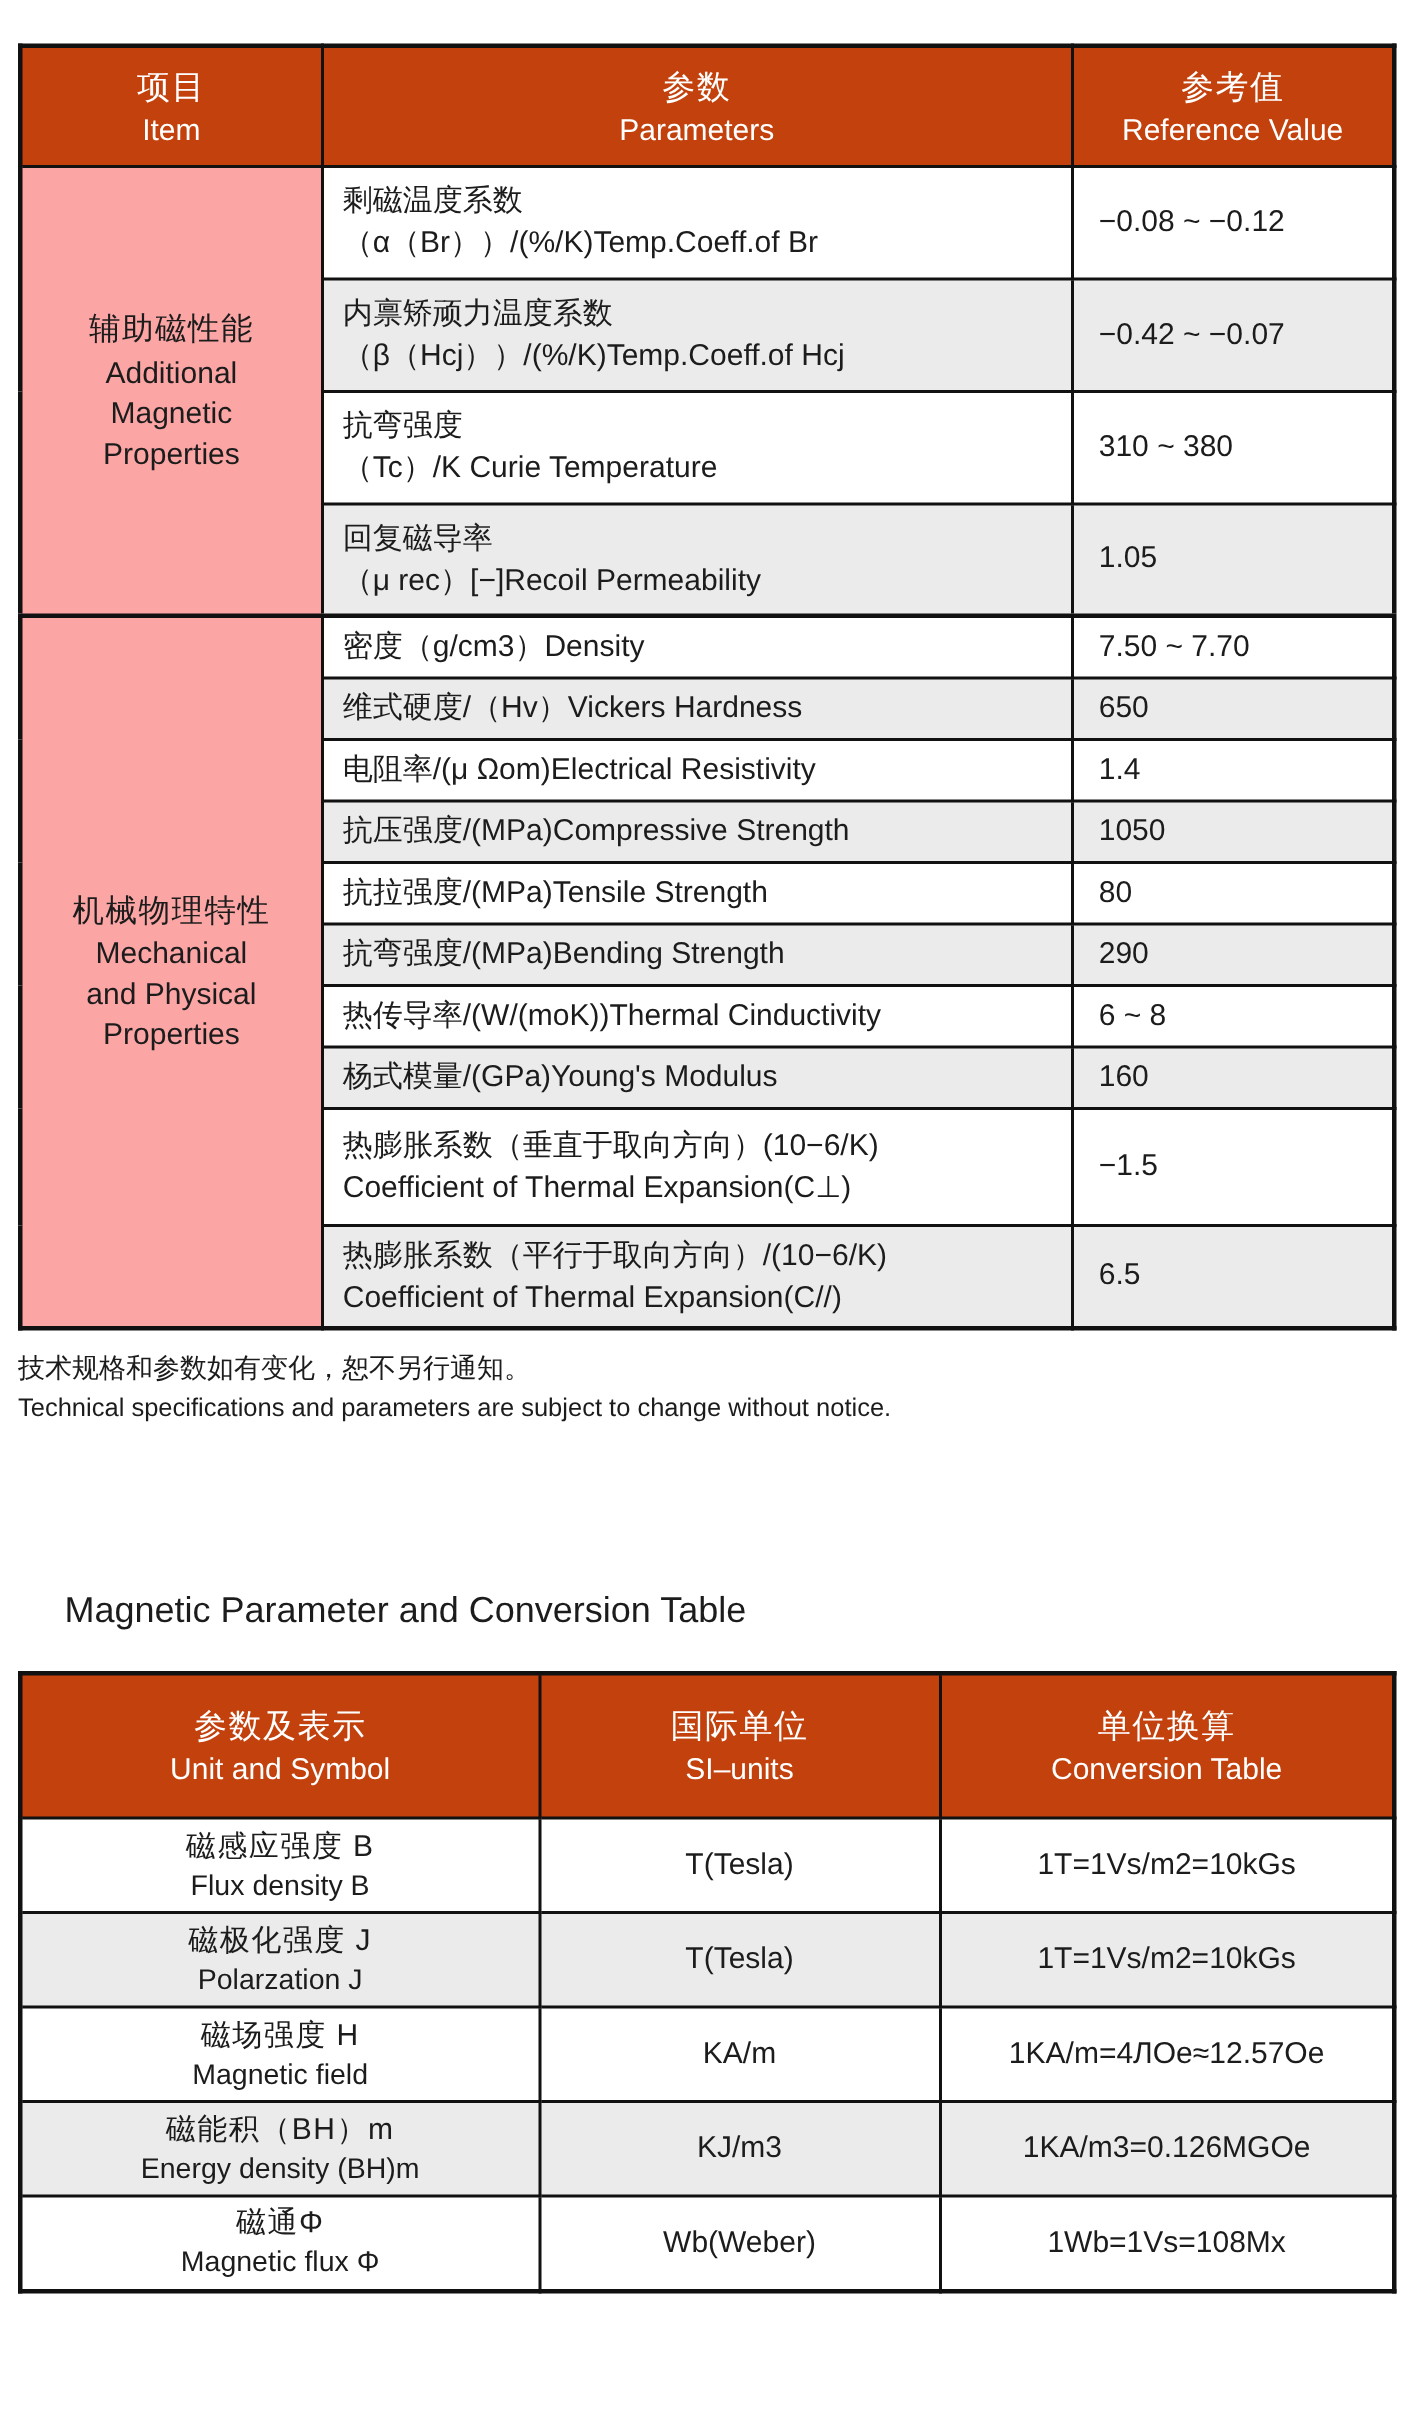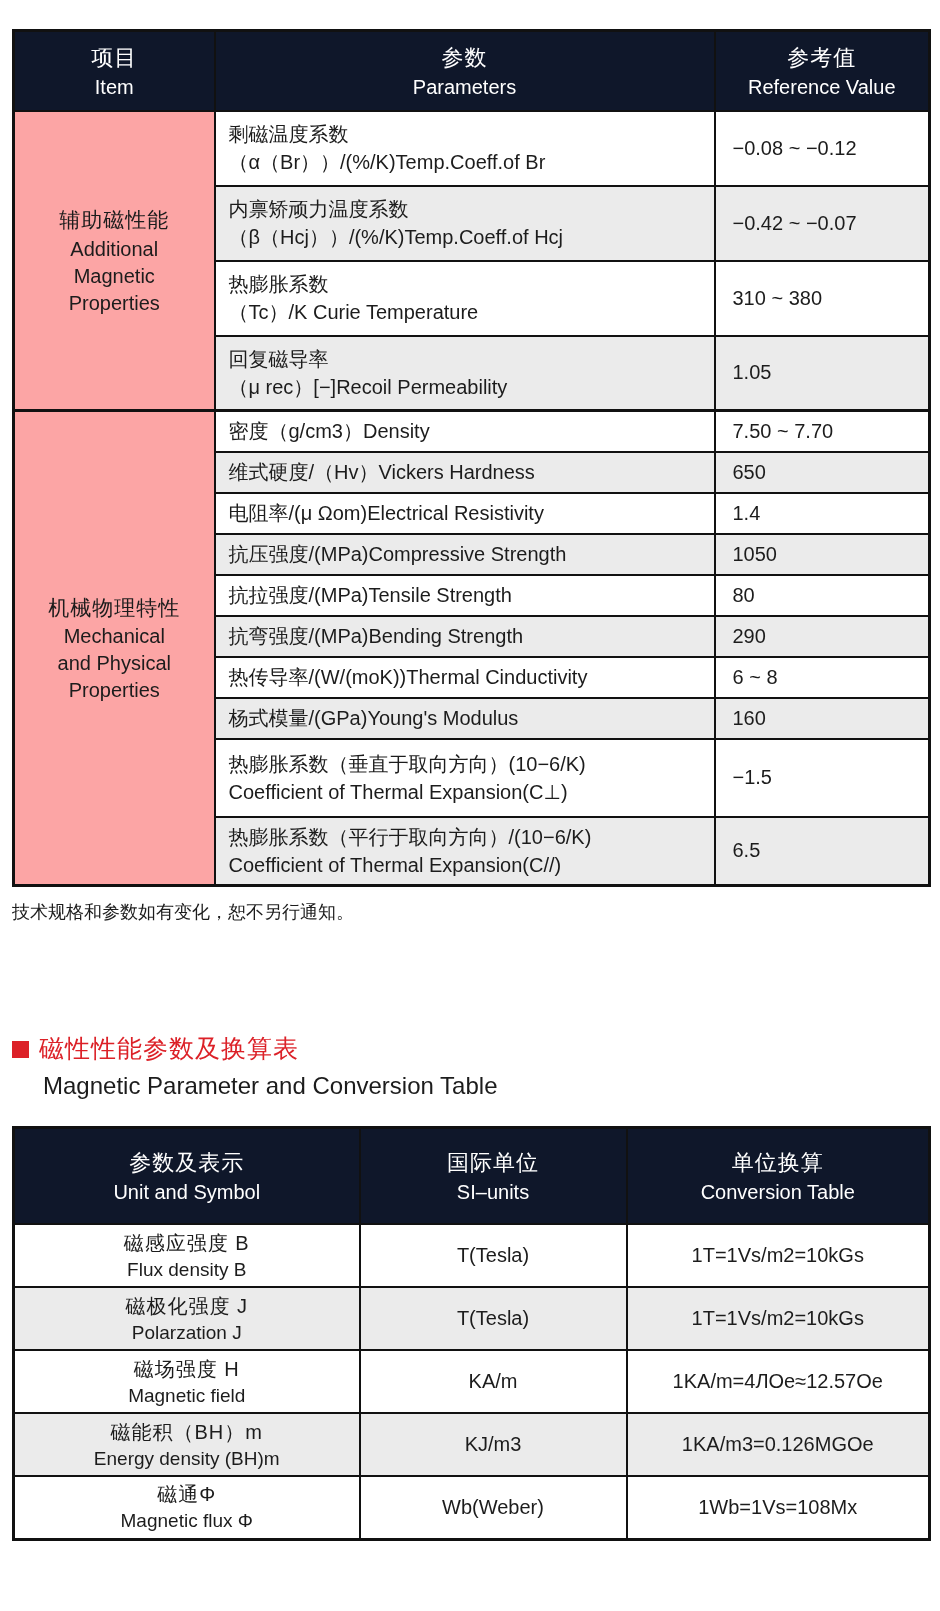--- a/index.html
+++ b/index.html
@@ -22,21 +22,21 @@
   .heading2 { margin-top: 106px; }
   .heading2 .h-sub {
     font-size: 24px; color: #1c1c1c; margin-left: 31px; line-height: 32px; margin-top: 2px;
   }
 
   
   table { border-collapse: collapse; table-layout: fixed; width: 916px; }
   .t1 { margin-top: 21px; border: 3px solid #111; }
   .t2 { margin-top: 24px; border: 3px solid #111; }
   th, td { border: 2px solid #111; vertical-align: middle; }
-  thead th { background: #0f172a; color: #ffffff; font-weight: normal; }
+  thead th { background: #c2410c; color: #ffffff; font-weight: normal; }
   .th-zh { font-size: 22px; line-height: 1.45; letter-spacing: 1px; }
   .th-en { font-size: 20px; line-height: 1.3; }
   tr.g .param, tr.g .val, tr.g .c { background: #ebebeb; }
 
   
   .t1 col.c-item  { width: 201px; }
   .t1 col.c-param { width: 500px; }
   .t1 col.c-val   { width: 215px; }
   .t1 thead tr { height: 80px; }
   .t1 tr.tall  { height: 75px; }
@@ -109,21 +109,21 @@
       </tr>
       <tr class="tall g">
         <td class="param">
           <div class="p1">内禀矫顽力温度系数</div>
           <div class="p2">（β（Hcj））/(%/K)Temp.Coeff.of Hcj</div>
         </td>
         <td class="val">−0.42 ~ −0.07</td>
       </tr>
       <tr class="tall">
         <td class="param">
-          <div class="p1">热膨胀系数</div>
+          <div class="p1">抗弯强度</div>
           <div class="p2">（Tc）/K Curie Temperature</div>
         </td>
         <td class="val">310 ~ 380</td>
       </tr>
       <tr class="tall g">
         <td class="param">
           <div class="p1">回复磁导率</div>
           <div class="p2">（μ rec）[−]Recoil Permeability</div>
         </td>
         <td class="val">1.05</td>
@@ -193,26 +193,24 @@
           <div class="p1">热膨胀系数（平行于取向方向）/(10−6/K)</div>
           <div class="p2">Coefficient of Thermal Expansion(C//)</div>
         </td>
         <td class="val">6.5</td>
       </tr>
     </tbody>
   </table>
 
   <div class="note">
     <div class="note-zh">技术规格和参数如有变化，恕不另行通知。</div>
+    <div class="note-en">Technical specifications and parameters are subject to change without notice.</div>
   </div>
 
   <div class="heading heading2">
-    <div>
-      <span class="sq"></span><span class="h-zh">磁性性能参数及换算表</span>
-    </div>
     <div class="h-sub">Magnetic Parameter and Conversion Table</div>
   </div>
 
   <table class="t2">
     <colgroup>
         <col class="c2-1">
         <col class="c2-2">
         <col class="c2-3">
       </colgroup>
     <thead>

